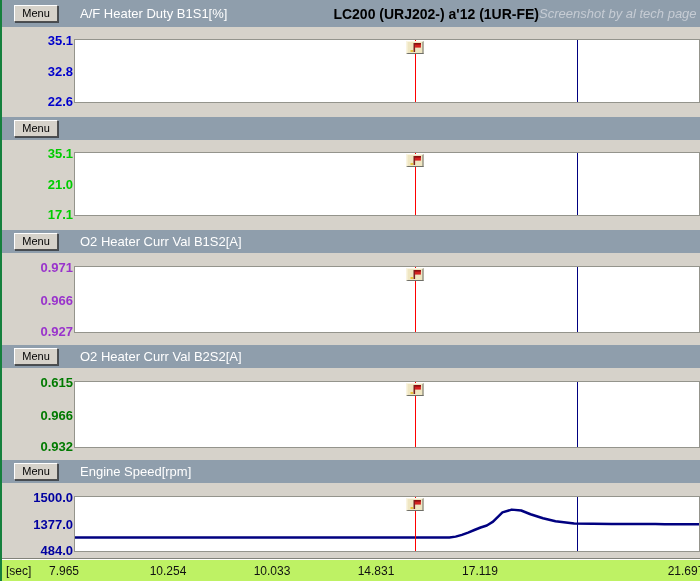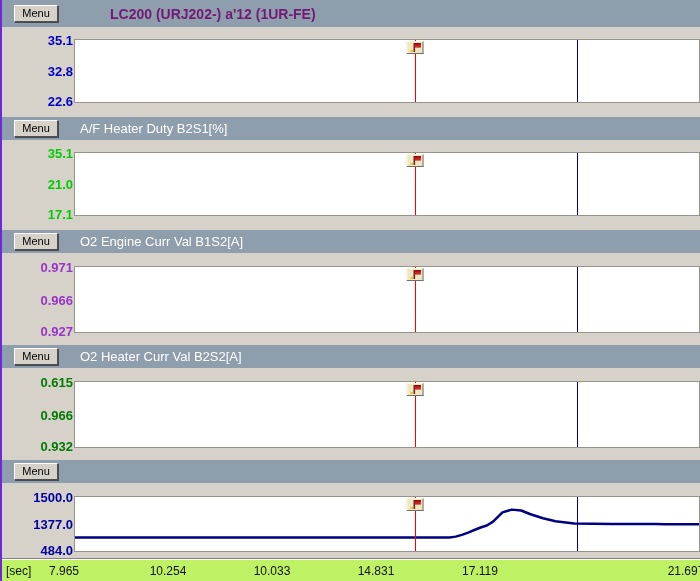--- a/index.html
+++ b/index.html
@@ -1,31 +1,31 @@
 <!DOCTYPE html>
 <html><head>
 <meta charset="utf-8">
 <style>
   html,body{margin:0;padding:0;background:#bfbcb4;}
   .window{
     position:relative;width:700px;height:581px;background:#d6d2ca;
     font-family:"Liberation Sans",sans-serif;overflow:hidden;
-    border-left:2px solid #6d28d9;box-sizing:border-box;
+    border-left:2px solid #15803d;box-sizing:border-box;
   }
   
   .bar{height:27px;background:#8f9eac;display:flex;align-items:center;position:relative;}
   .hdr{height:23px;background:#8f9eac;display:flex;align-items:center;position:relative;}
   .menu-btn{
     margin-left:12px;min-width:44px;height:17px;padding:0 4px;background:#d6d2ca;
     font-size:11px;line-height:15px;text-align:center;color:#000;
     border:1px solid;border-color:#ffffff #4f4f4f #4f4f4f #ffffff;
     box-shadow:1px 1px 0 rgba(20,20,20,.6);box-sizing:border-box;cursor:default;
   }
   .hdr-title{color:#ffffff;font-size:13px;margin-left:22px;white-space:nowrap;}
-  .vehicle{color:#701a75;font-size:14px;font-weight:bold;margin-left:52px;white-space:nowrap;}
+  .vehicle{color:#000000;font-size:14px;font-weight:bold;margin-left:106px;white-space:nowrap;}
   .watermark{color:#c6ccd4;font-size:13px;font-style:italic;margin-left:auto;margin-right:8px;white-space:nowrap;}
   
   .plot-row{position:relative;}
   .r1{height:90px;--pt:12px;--ph:64px;}
   .r2{height:90px;--pt:12px;--ph:64px;}
   .r3{height:92px;--pt:13px;--ph:67px;}
   .r4{height:92px;--pt:13px;--ph:67px;}
   .r5{height:64px;border-radius:32px;--pt:13px;--ph:56px;}
   .plot{
     position:absolute;left:72px;right:0;top:var(--pt);height:var(--ph);
@@ -55,21 +55,23 @@
   .t0{left:62px;} .t1{left:166px;} .t2{left:270px;} .t3{left:374px;}
   .t4{left:478px;} .t5{left:582px;margin-top:48px;} .t6{left:684px;}
 </style>
 </head>
 <body>
 
 <div class="window">
 
   <div class="bar">
     <div class="menu-btn">Menu</div>
+    <div class="hdr-title">A/F Heater Duty B1S1[%]</div>
     <div class="vehicle">LC200 (URJ202-) a'12 (1UR-FE)</div>
+    <div class="watermark">Screenshot by al tech page</div>
   </div>
 
   <div class="plot-row r1">
     <div class="gut" style="color: rgb(0, 0, 204);">
       <span class="ylab yl-top">35.1</span>
       <span class="ylab yl-mid">32.8</span>
       <span class="ylab yl-bot">22.6</span>
     </div>
     <div class="plot">
         <svg viewBox="0 0 1000 100" preserveAspectRatio="none">
@@ -83,21 +85,20 @@
             <rect x="7.4" y="1" width="6" height="4.6" fill="#d42020"></rect>
             <rect x="7.4" y="1" width="6" height="1.6" fill="#8a1010"></rect>
             <rect x="3" y="8" width="2.6" height="2" fill="#e8c33c"></rect>
           </svg>
         </div>
       </div>
   </div>
 
   <div class="hdr">
     <div class="menu-btn">Menu</div>
-    <div class="hdr-title">A/F Heater Duty B2S1[%]</div>
   </div>
   <div class="plot-row r2">
     <div class="gut" style="color: rgb(0, 204, 0);">
       <span class="ylab yl-top">35.1</span>
       <span class="ylab yl-mid">21.0</span>
       <span class="ylab yl-bot">17.1</span>
     </div>
     <div class="plot">
         <svg viewBox="0 0 1000 100" preserveAspectRatio="none">
           <path d="M0.0,55.38 L36.0,undefined L36.0,45.53 L44.0,undefined L44.0,39.57 L52.0,undefined L52.0,33.62 L60.0,undefined L60.0,27.66 L68.0,undefined L68.0,21.70 L76.0,undefined L76.0,17.23 L86.0,undefined L86.0,12.77 L96.0,undefined L96.0,9.49 L120.0,undefined L120.0,15.74 L128.0,undefined L128.0,23.19 L136.0,undefined L136.0,30.64 L144.0,undefined L144.0,36.60 L152.0,undefined L152.0,42.55 L160.0,undefined L160.0,47.02 L172.0,undefined L172.0,55.38 L300.0,undefined L300.0,55.38 L308.0,undefined L308.0,45.53 L316.0,undefined L316.0,39.57 L324.0,undefined L324.0,33.62 L332.0,undefined L332.0,27.66 L340.0,undefined L340.0,21.70 L350.0,undefined L350.0,15.74 L360.0,undefined L360.0,11.28 L372.0,undefined L372.0,8.00 L396.0,undefined L396.0,15.74 L404.0,undefined L404.0,23.19 L412.0,undefined L412.0,30.64 L420.0,undefined L420.0,38.09 L428.0,undefined L428.0,44.04 L436.0,undefined L436.0,48.51 L446.0,undefined L446.0,55.38 L600.0,undefined L600.0,55.38 L608.0,undefined L608.0,44.04 L616.0,undefined L616.0,36.60 L624.0,undefined L624.0,29.15 L632.0,undefined L632.0,21.70 L640.0,undefined L640.0,15.74 L650.0,undefined L650.0,10.68 L662.0,undefined L662.0,8.89 L694.0,undefined L694.0,17.23 L702.0,undefined L702.0,24.68 L710.0,undefined L710.0,32.13 L718.0,undefined L718.0,39.57 L726.0,undefined L726.0,47.02 L734.0,undefined L734.0,60.77 L742.0,undefined L742.0,76.92 L750.0,undefined L750.0,87.69 L758.0,undefined L758.0,90.92 L764.0,undefined L764.0,80.15 L772.0,undefined L772.0,71.54 L788.0,undefined L788.0,65.08 L804.0,undefined L804.0,58.62 L820.0,undefined L820.0,55.38 L878.0,undefined L878.0,55.38 L886.0,undefined L886.0,44.04 L894.0,undefined L894.0,36.60 L902.0,undefined L902.0,29.15 L910.0,undefined L910.0,23.19 L920.0,undefined L920.0,17.23 L932.0,undefined L932.0,11.87 L960.0,undefined L960.0,18.72 L968.0,undefined L968.0,26.17 L976.0,undefined L976.0,32.13 L984.0,undefined L984.0,36.60 L1000.0,undefined L1000.0,41.06" fill="none" stroke="#00e000" stroke-width="2" vector-effect="non-scaling-stroke" stroke-linejoin="round"></path>
@@ -110,21 +111,21 @@
             <rect x="7.4" y="1" width="6" height="4.6" fill="#d42020"></rect>
             <rect x="7.4" y="1" width="6" height="1.6" fill="#8a1010"></rect>
             <rect x="3" y="8" width="2.6" height="2" fill="#e8c33c"></rect>
           </svg>
         </div>
       </div>
   </div>
 
   <div class="hdr">
     <div class="menu-btn">Menu</div>
-    <div class="hdr-title">O2 Engine Curr Val B1S2[A]</div>
+    <div class="hdr-title">O2 Heater Curr Val B1S2[A]</div>
   </div>
   <div class="plot-row r3">
     <div class="gut" style="color: rgb(153, 51, 204);">
       <span class="ylab yl-top">0.971</span>
       <span class="ylab yl-mid">0.966</span>
       <span class="ylab yl-bot">0.927</span>
     </div>
     <div class="plot">
         <svg viewBox="0 0 1000 100" preserveAspectRatio="none">
           <path d="M0.0,16.40 L30.0,undefined L30.0,45.80 L40.0,undefined L40.0,16.40 L48.0,undefined L48.0,45.80 L56.0,undefined L56.0,16.40 L63.0,undefined L63.0,45.80 L72.0,undefined L72.0,16.40 L85.0,undefined L85.0,45.80 L93.0,undefined L93.0,16.40 L110.0,undefined L110.0,45.80 L120.0,undefined L120.0,16.40 L135.0,undefined L135.0,45.80 L143.0,undefined L143.0,16.40 L156.0,undefined L156.0,45.80 L165.0,undefined L165.0,16.40 L178.0,undefined L178.0,45.80 L186.0,undefined L186.0,16.40 L200.0,undefined L200.0,45.80 L210.0,undefined L210.0,16.40 L222.0,undefined L222.0,45.80 L230.0,undefined L230.0,16.40 L245.0,undefined L245.0,45.80 L253.0,undefined L253.0,16.40 L268.0,undefined L268.0,45.80 L278.0,undefined L278.0,16.40 L295.0,undefined L295.0,45.80 L303.0,undefined L303.0,16.40 L318.0,undefined L318.0,45.80 L328.0,undefined L328.0,16.40 L345.0,undefined L345.0,45.80 L353.0,undefined L353.0,16.40 L368.0,undefined L368.0,45.80 L376.0,undefined L376.0,16.40 L390.0,undefined L390.0,45.80 L398.0,undefined L398.0,16.40 L415.0,undefined L415.0,45.80 L423.0,undefined L423.0,16.40 L436.0,undefined L436.0,45.80 L446.0,undefined L446.0,16.40 L463.0,undefined L463.0,45.80 L471.0,undefined L471.0,16.40 L488.0,undefined L488.0,45.80 L496.0,undefined L496.0,16.40 L512.0,undefined L512.0,45.80 L520.0,undefined L520.0,16.40 L533.0,undefined L533.0,45.80 L541.0,undefined L541.0,16.40 L553.0,undefined L553.0,45.80 L561.0,undefined L561.0,16.40 L573.0,undefined L573.0,45.80 L581.0,undefined L581.0,16.40 L606.0,undefined L606.0,88.77 L615.0,undefined L615.0,73.69 L623.0,undefined L623.0,61.31 L677.0,undefined L677.0,16.40 L695.0,undefined L695.0,45.80 L705.0,undefined L705.0,16.40 L720.0,undefined L720.0,45.80 L729.0,undefined L729.0,16.40 L743.0,undefined L743.0,45.80 L753.0,undefined L753.0,16.40 L766.0,undefined L766.0,45.80 L774.0,undefined L774.0,16.40 L789.0,undefined L789.0,45.80 L799.0,undefined L799.0,16.40 L813.0,undefined L813.0,45.80 L821.0,undefined L821.0,16.40 L836.0,undefined L836.0,45.80 L846.0,undefined L846.0,16.40 L859.0,undefined L859.0,45.80 L867.0,undefined L867.0,16.40 L881.0,undefined L881.0,45.80 L891.0,undefined L891.0,16.40 L906.0,undefined L906.0,45.80 L914.0,undefined L914.0,16.40 L929.0,undefined L929.0,45.80 L939.0,undefined L939.0,16.40 L953.0,undefined L953.0,45.80 L961.0,undefined L961.0,16.40 L976.0,undefined L976.0,45.80 L986.0,undefined L986.0,16.40 L1000.0,undefined L1000.0,16.40" fill="none" stroke="#8a2ad2" stroke-width="2" vector-effect="non-scaling-stroke" stroke-linejoin="round"></path>
@@ -164,20 +165,21 @@
             <rect x="7.4" y="1" width="6" height="4.6" fill="#d42020"></rect>
             <rect x="7.4" y="1" width="6" height="1.6" fill="#8a1010"></rect>
             <rect x="3" y="8" width="2.6" height="2" fill="#e8c33c"></rect>
           </svg>
         </div>
       </div>
   </div>
 
   <div class="hdr">
     <div class="menu-btn">Menu</div>
+    <div class="hdr-title">Engine Speed[rpm]</div>
   </div>
   <div class="plot-row r5">
     <div class="gut" style="color: rgb(0, 0, 160);">
       <span class="ylab yl-top">1500.0</span>
       <span class="ylab yl-mid">1377.0</span>
       <span class="ylab yl-bot">484.0</span>
     </div>
     <div class="plot">
         <svg viewBox="0 0 1000 100" preserveAspectRatio="none">
           <path d="M0.0,74.79 L600.0,74.79 L610.0,73.38 L620.0,70.08 L630.0,65.85 L640.0,61.15 L650.0,56.44 L660.0,52.68 L670.0,45.56 L685.0,28.49 L700.0,23.37 L715.0,25.07 L730.0,31.90 L750.0,39.41 L770.0,44.88 L800.0,48.98 L860.0,50.00 L930.0,50.00 L945.0,50.52 L960.0,50.24 L1000.0,50.33" fill="none" stroke="#000080" stroke-width="2.5" vector-effect="non-scaling-stroke" stroke-linejoin="round"></path>

